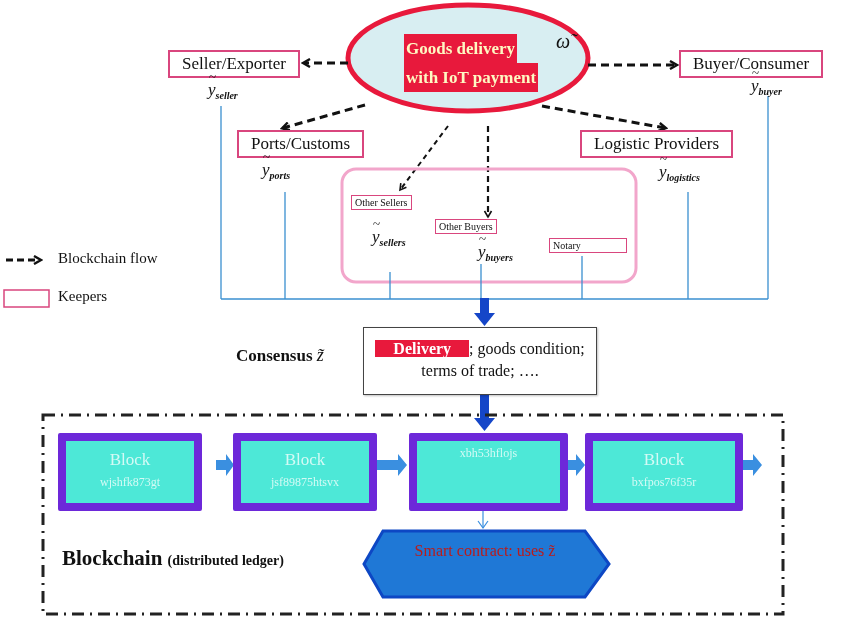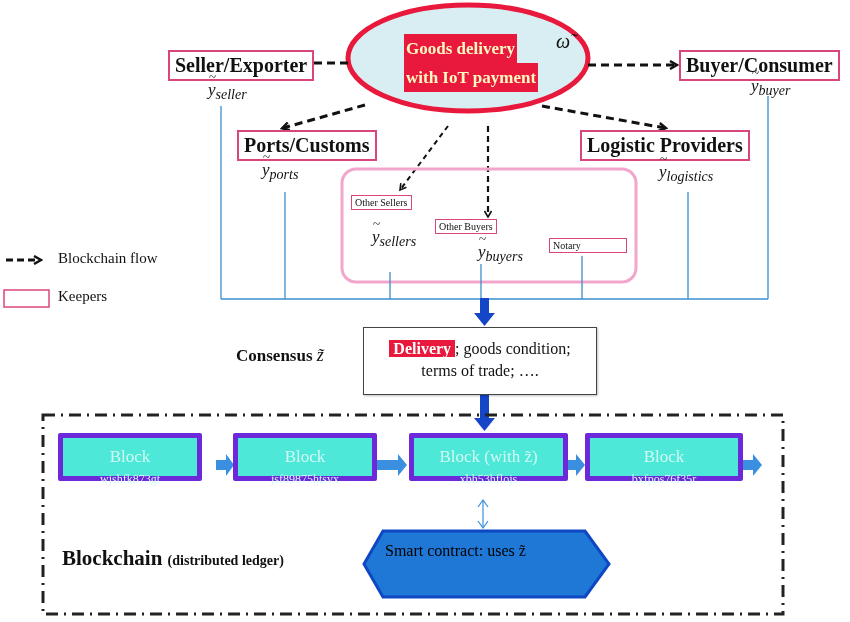--- a/index.html
+++ b/index.html
@@ -6,49 +6,49 @@
     body { width: 850px; height: 622px; position: relative; overflow: hidden;
            font-family: "Liberation Serif", "DejaVu Serif", serif; color: #111; }
     svg.layer { position: absolute; left: 0; top: 0; }
 
     .ellipse-text { position: absolute; left: 404px; top: 34px; line-height: 27px;
       font-weight: bold; font-size: 17px; color: #fef9c3; }
     .ellipse-text .hl { background: #e8193c; padding: 1px 2px; display: inline-block; }
     .omega { position: absolute; left: 556px; top: 30px; font-style: italic; font-size: 20px; color: #111; }
 
     .keeper { position: absolute; border: 2px solid #d9467e; background: #fff;
-      font-weight: bold; font-size: 20px; padding: 2px 5px; white-space: nowrap; }
+      font-weight: normal; font-size: 17px; padding: 2px 12px; white-space: nowrap; }
     .keeper.plain { font-weight: normal; font-size: 10px; padding: 1px 3px; border-width: 1.5px; }
 
     .yvar { position: absolute; font-style: italic; font-size: 17px; white-space: nowrap; }
-    .yvar sub { font-size: 14px; vertical-align: -4px; }
+    .yvar sub { font-size: 10px; vertical-align: -4px; font-weight: bold; }
     .yvar .tilde { position: relative; }
     .yvar .tilde::before { content: "~"; position: absolute; left: 1px; top: -11px; font-size: 13px; font-style: normal; }
 
     .legend-text { position: absolute; font-size: 15px; }
 
     .consensus-label { position: absolute; left: 236px; top: 345px; font-weight: bold; font-size: 17px; }
     .consensus-label i { font-weight: normal; font-size: 18px; }
     .consensus-box { position: absolute; left: 363px; top: 327px; width: 232px; height: 66px;
       border: 1.5px solid #444; background: #fff; text-align: center; font-size: 16px; line-height: 22px;
       box-shadow: 1px 1px 2px rgba(0,0,0,0.25); }
-    .consensus-box .hl { background: #e8193c; color: #fff; font-weight: bold; padding: 0 4px; }
+    .consensus-box .hl { background: #e8193c; color: #fff; font-weight: bold; padding: 0 18px; }
     .consensus-box .line1 { margin-top: 10px; }
 
-    .block { position: absolute; top: 433px; width: 144px; height: 48px;
-      background: #4de8d7; border: 5px solid #6d28d9; border-radius: 2px;
+    .block { position: absolute; top: 433px; width: 144px; height: 78px;
+      background: #4de8d7; border: 8px solid #6d28d9; border-radius: 2px;
       color: #d4faf5; text-align: center; font-size: 17px; line-height: 20px; box-sizing: border-box; }
     .block .b-title { margin-top: 9px; }
     .block .b-hash { font-size: 12px; margin-top: 2px; }
 
     .chain-label { position: absolute; left: 62px; top: 546px; font-weight: bold; font-size: 21px; }
     .chain-label .sub { font-size: 14px; }
 
-    .contract-text { position: absolute; left: 385px; top: 540px; width: 200px; text-align: left;
-      color: #000000; font-size: 16px; line-height: 22px; }
+    .contract-text { position: absolute; left: 385px; top: 540px; width: 200px; text-align: center;
+      color: #b91c1c; font-size: 16px; line-height: 22px; }
   </style>
 </head>
 <body>
 
 <svg class="layer" width="850" height="622">
   <defs>
     <marker id="arrowBlack" markerWidth="10" markerHeight="10" refX="7" refY="5" orient="auto" markerUnits="userSpaceOnUse">
       <path d="M1,1 L8,5 L1,9" fill="none" stroke="#111" stroke-width="2.4"></path>
     </marker>
     <marker id="arrowBlackSm" markerWidth="10" markerHeight="10" refX="7" refY="5" orient="auto" markerUnits="userSpaceOnUse">
@@ -148,21 +148,20 @@
 
 <div class="block" style="left:58px;">
   <div class="b-title">Block</div>
   <div class="b-hash">wjshfk873gt</div>
 </div>
 <div class="block" style="left:233px;">
   <div class="b-title">Block</div>
   <div class="b-hash">jsf89875htsvx</div>
 </div>
 <div class="block" style="left:409px; width:159px;">
-  <div class="b-title">Block (with z̃)</div>
   <div class="b-hash">xbh53hflojs</div>
 </div>
 <div class="block" style="left:585px; width:158px;">
   <div class="b-title">Block</div>
   <div class="b-hash">bxfpos76f35r</div>
 </div>
 
 <div class="chain-label">
   <span>Blockchain</span> <span class="sub">(distributed ledger)</span>
 </div>

